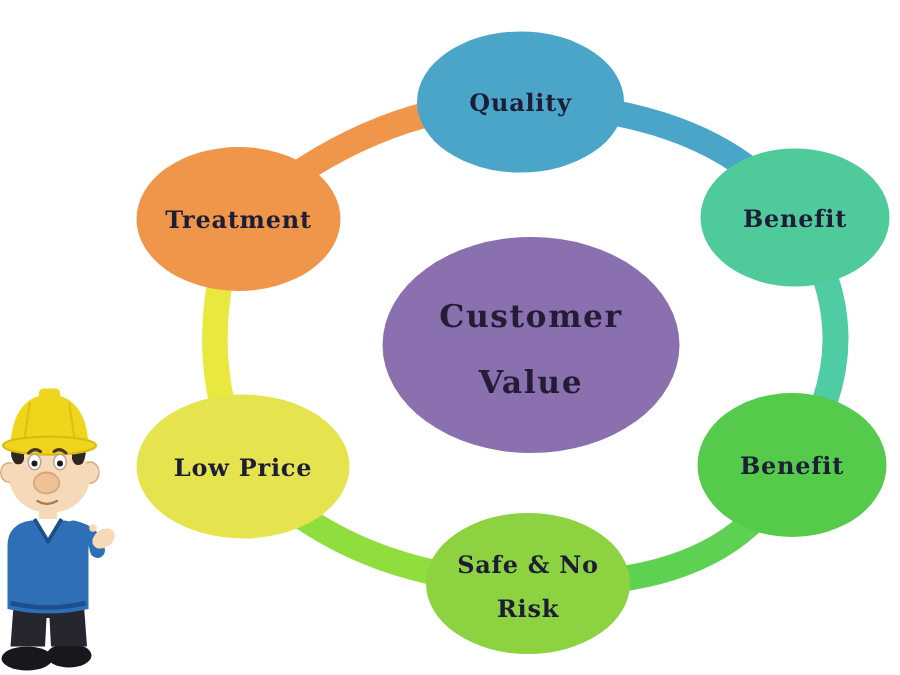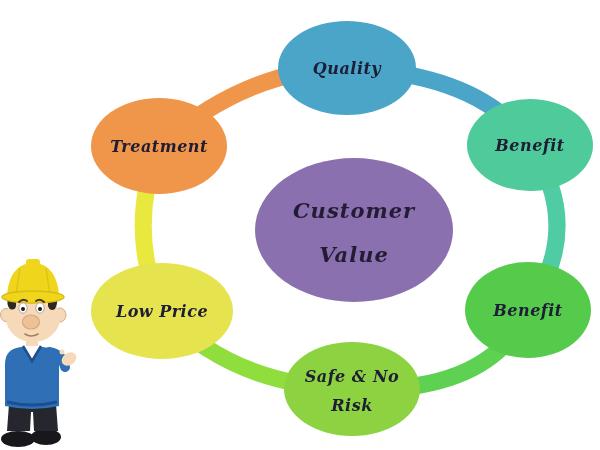--- a/index.html
+++ b/index.html
@@ -7,21 +7,20 @@
     padding: 0;
     background: #ffffff;
     font-family: "DejaVu Serif", serif;
   }
   .stage {
     position: relative;
     width: 600px;
     height: 450px;
     background: #ffffff;
     overflow: hidden;
-    font-style: italic;
   }
   .stage svg { position: absolute; left: 0; top: 0; }
   .conn {
     fill: none;
     stroke-width: 17px;
   }
   .node-label {
     font-family: "DejaVu Serif", serif;
     font-weight: bold;
     font-size: 16px;

